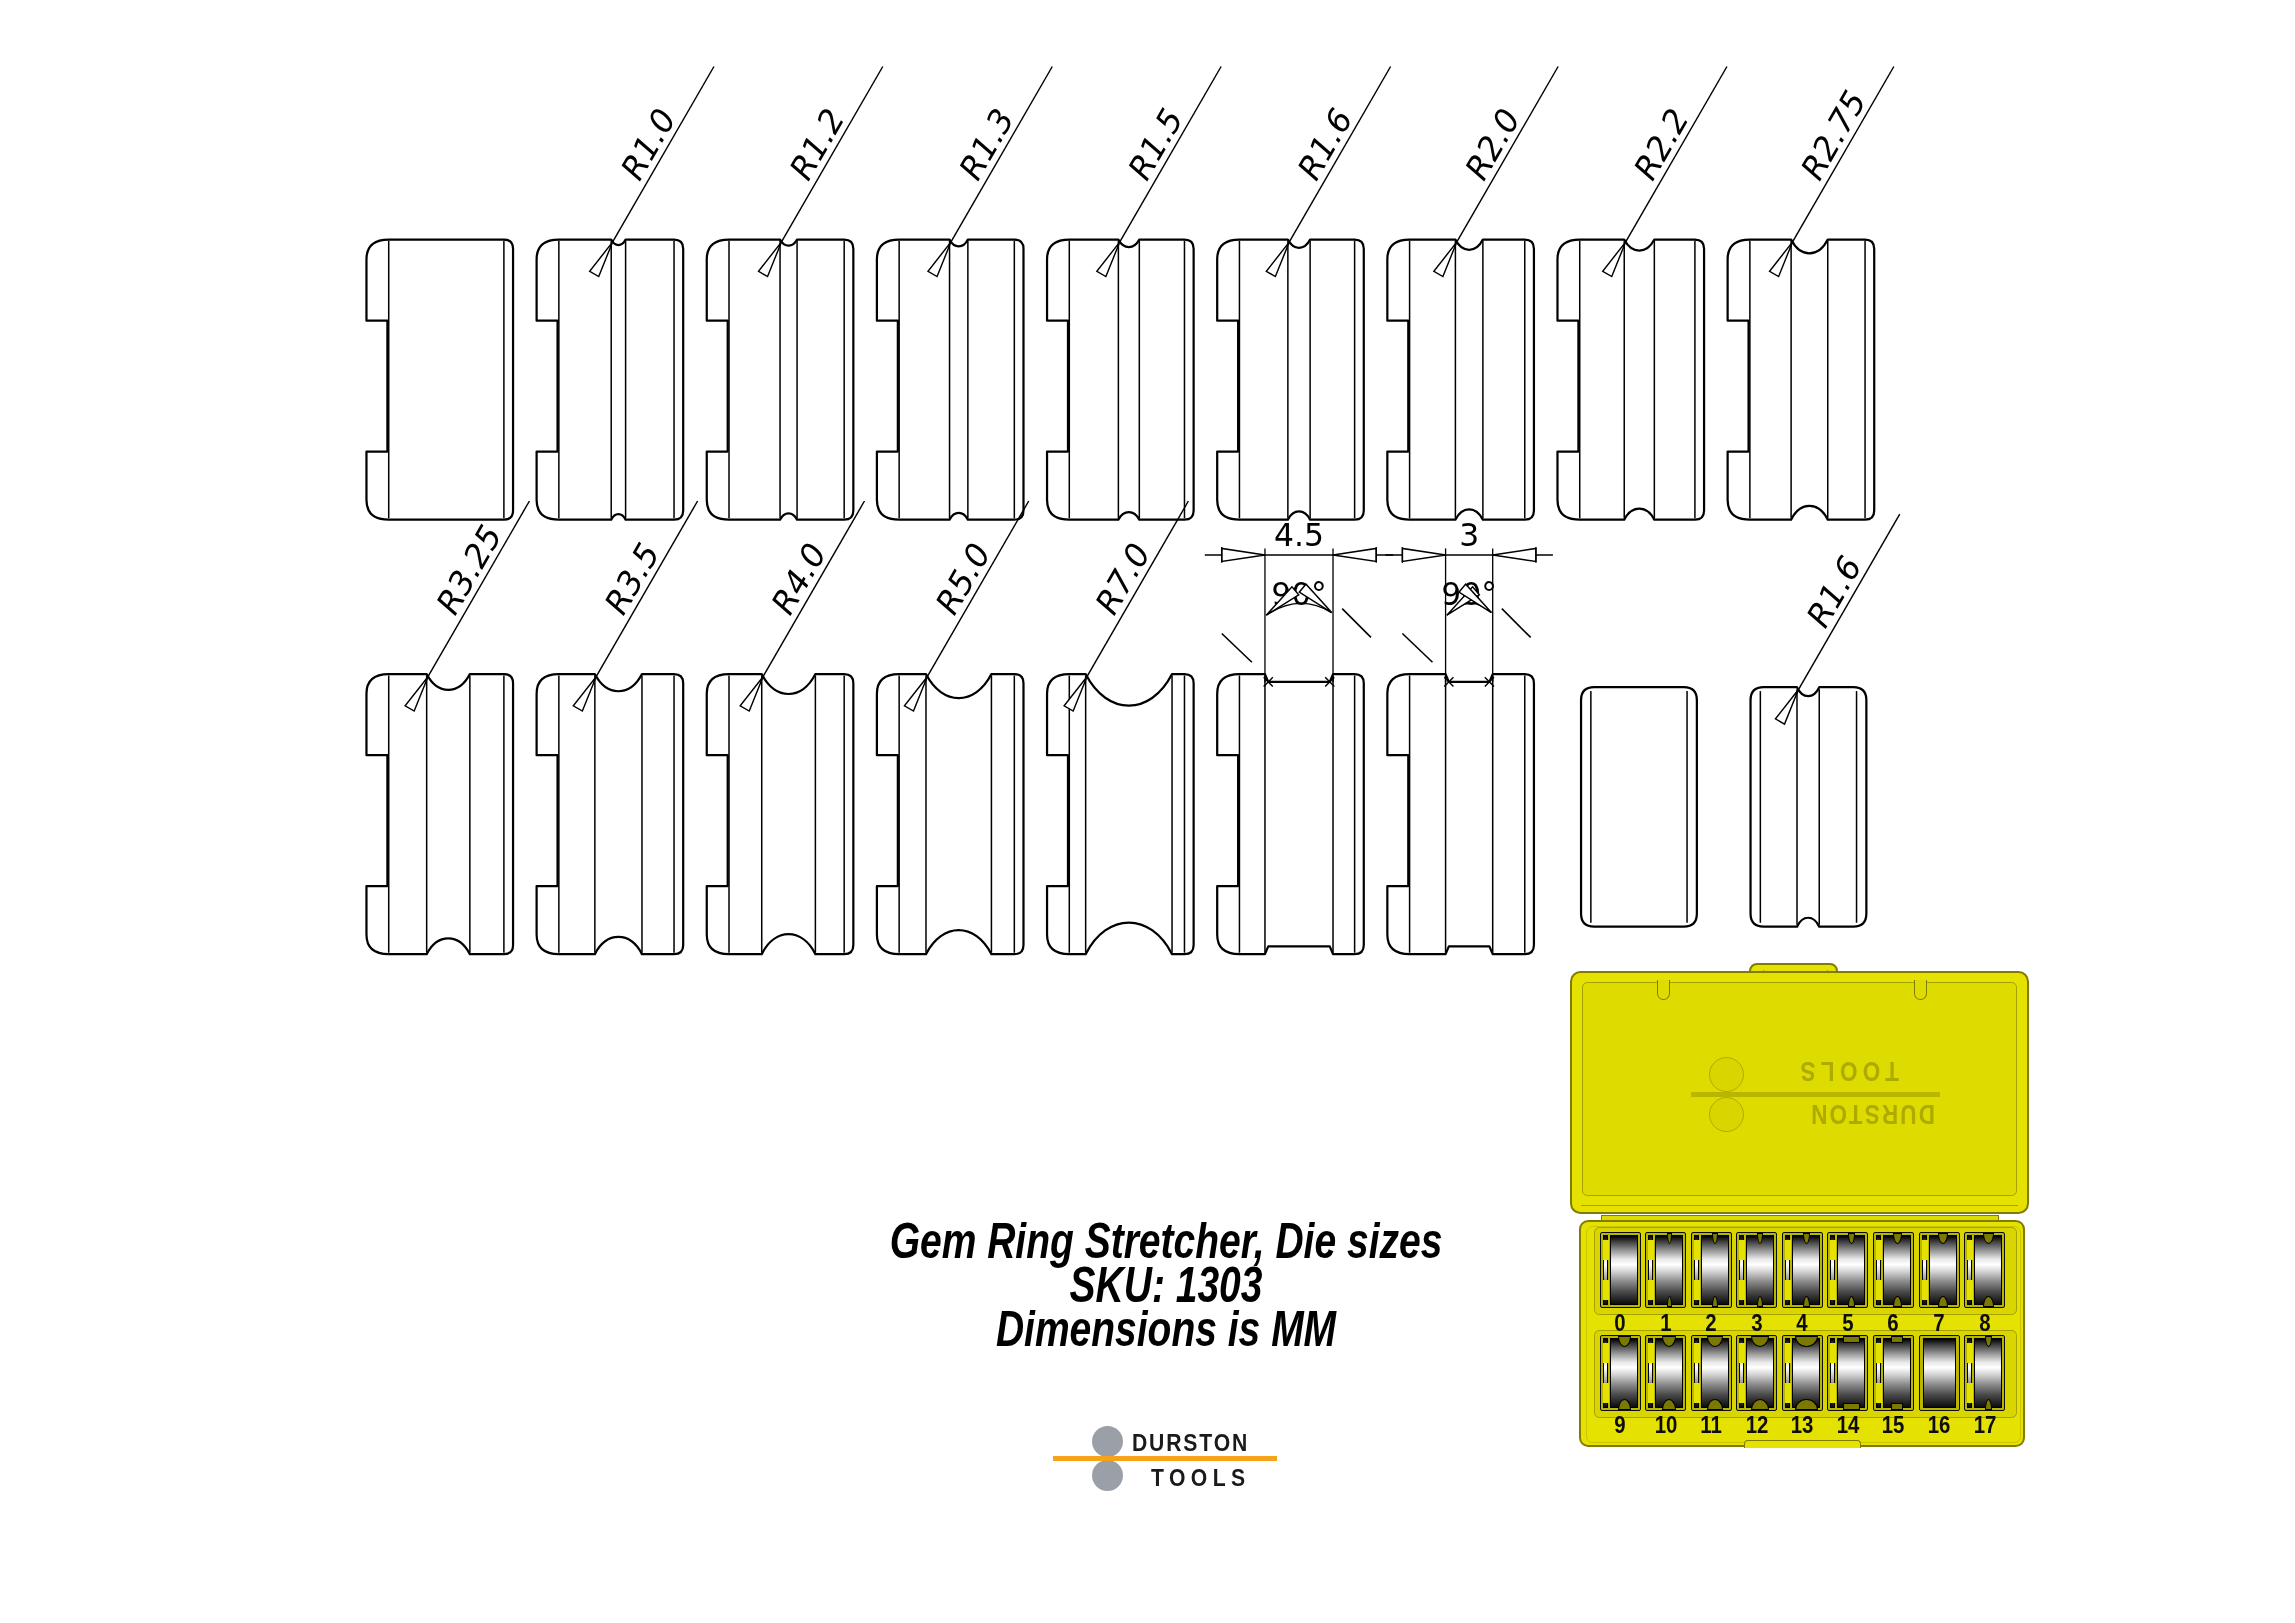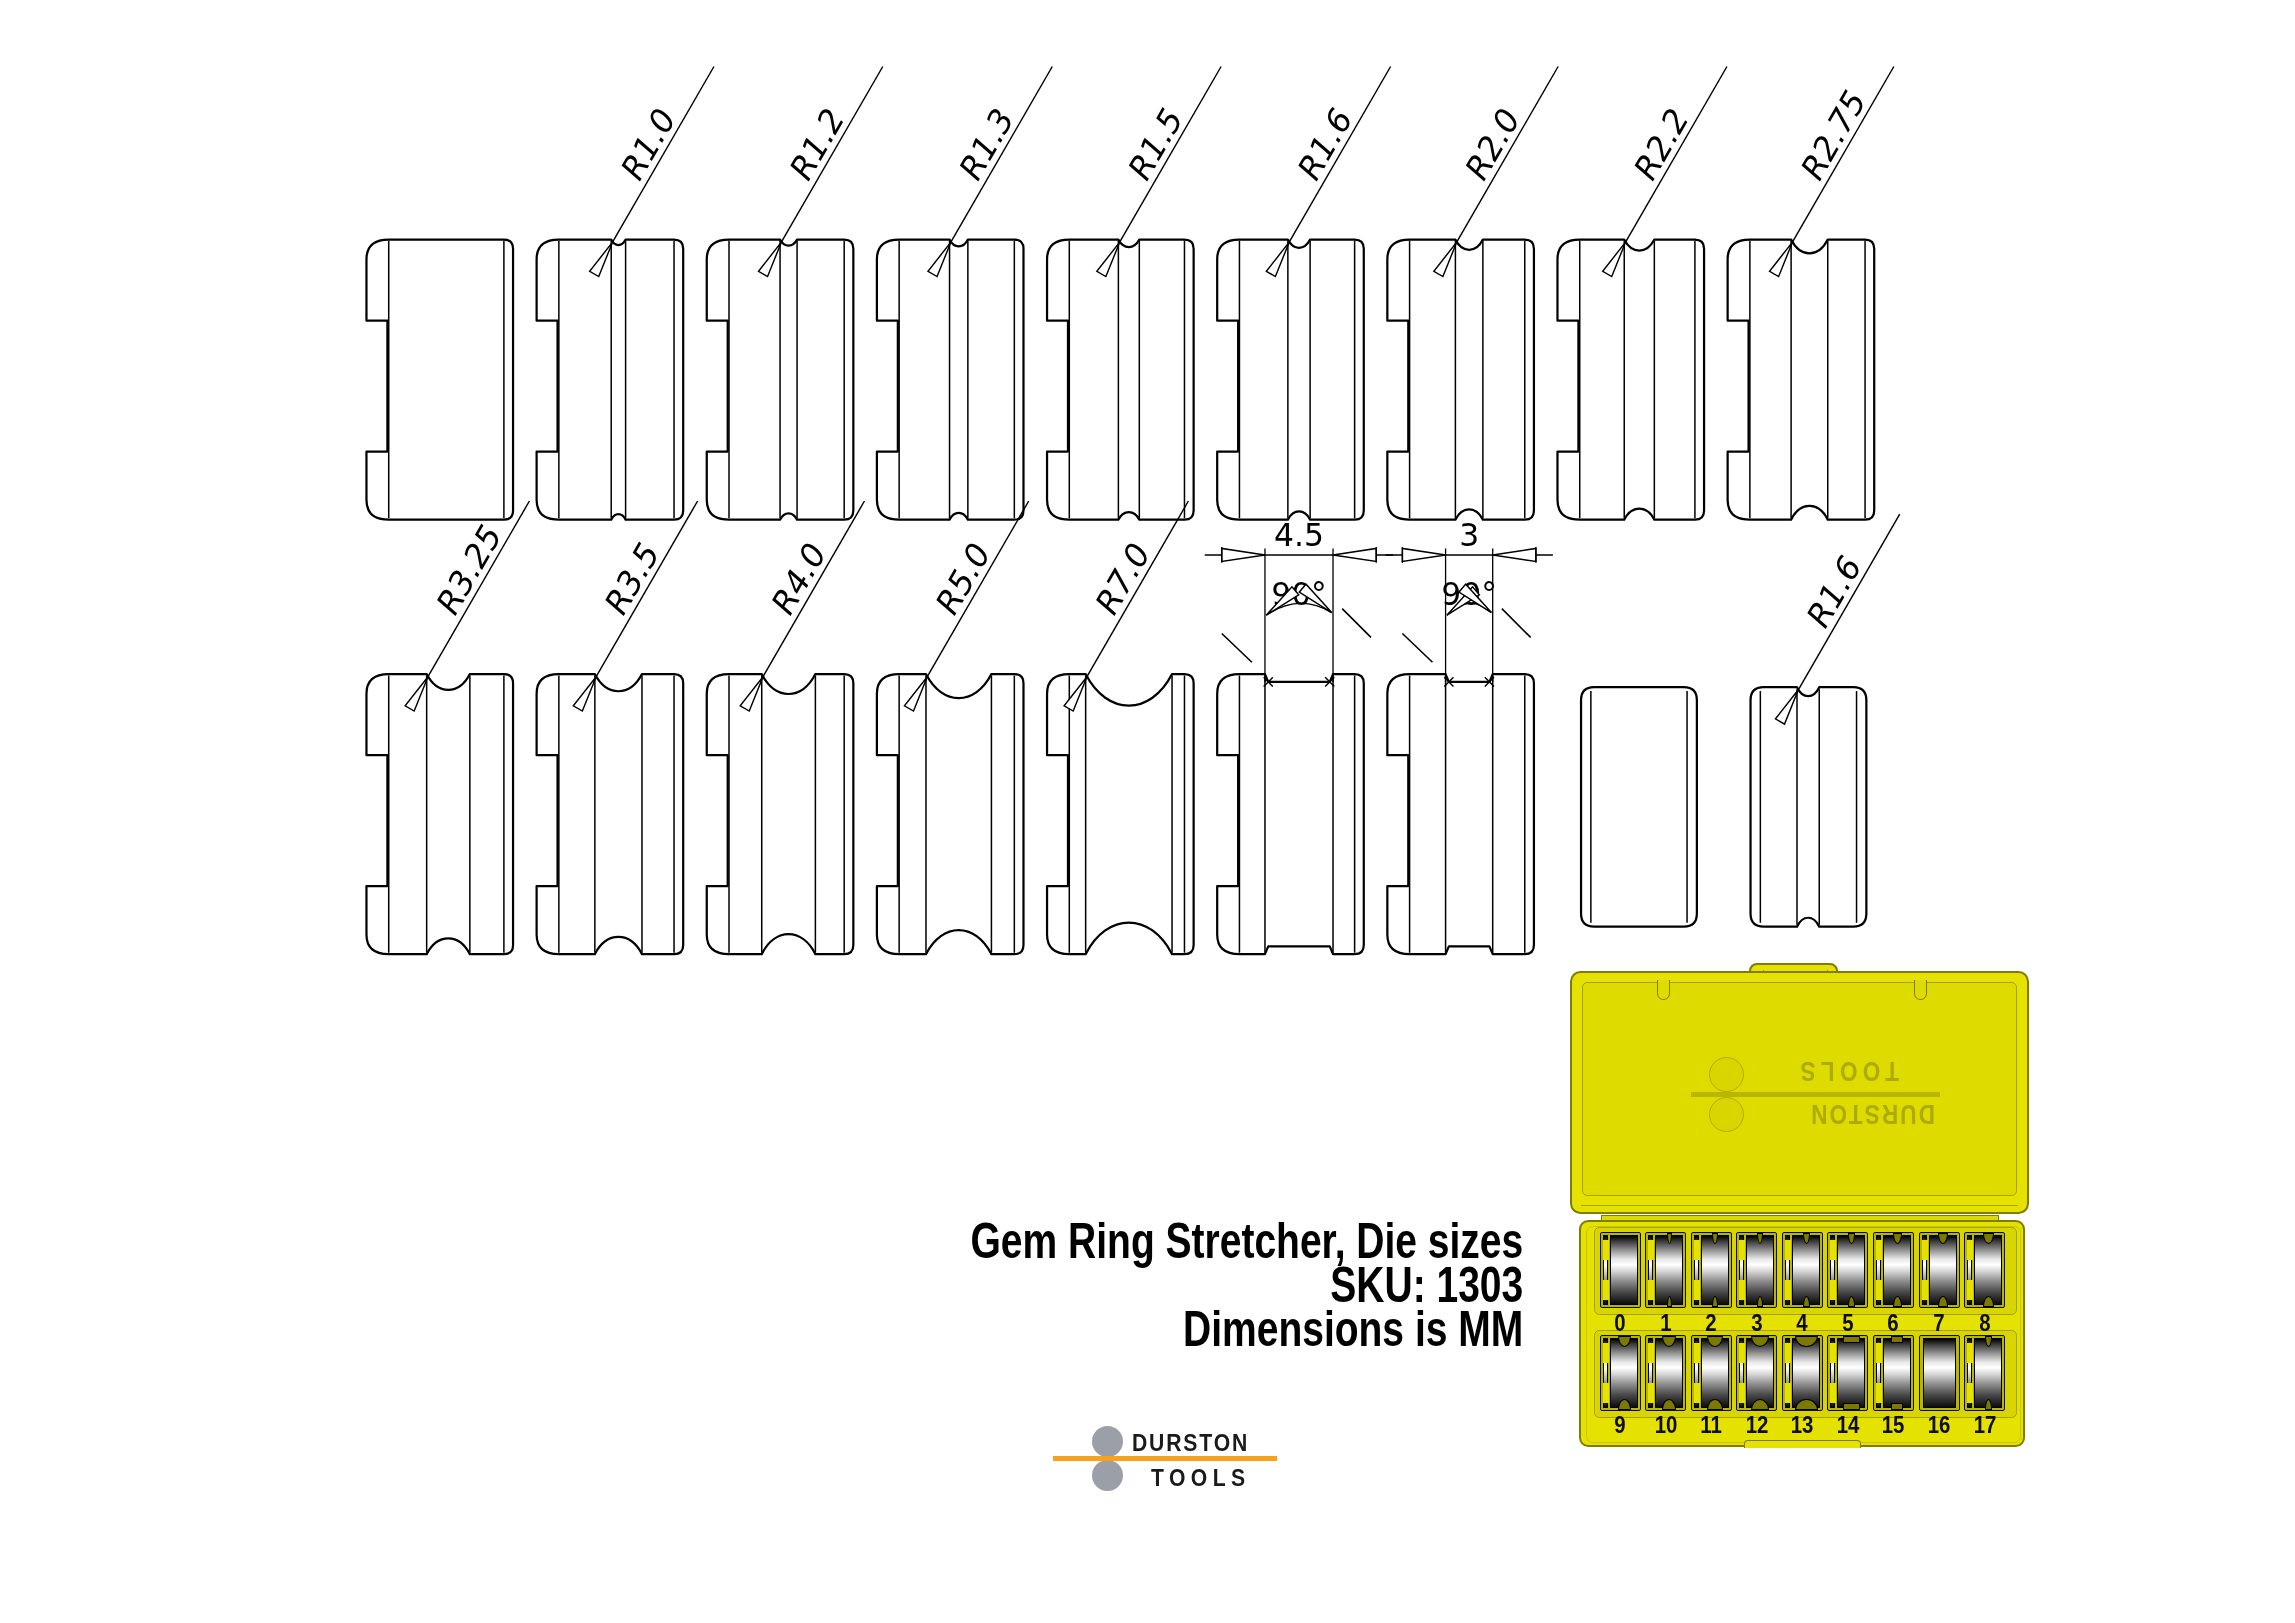--- a/index.html
+++ b/index.html
@@ -1,21 +1,21 @@
 <!DOCTYPE html>
 <html style="font-size:10.5px"><head>
 <meta charset="utf-8">
 <style>
   html,body{margin:0;padding:0;background:#ffffff;}
   #canvas{position:relative;width:2295px;height:1623px;background:#fff;overflow:hidden;
           font-family:"Liberation Sans",sans-serif;}
   #diagram{position:absolute;left:0;top:0;}
 
   
-  .title{position:absolute;left:708px;top:1219px;width:916px;text-align:right;color:#000;}
+  .title{position:absolute;left:708px;top:1219px;width:916px;text-align:center;color:#000;font-style:italic;}
   .title .tline{font-weight:bold;font-size:50px;line-height:44px;white-space:nowrap;
                 transform:scaleX(.78);transform-origin:50% 50%;letter-spacing:0px;}
 
   
   .logo{position:absolute;left:1046px;top:1419px;width:262px;height:79px;}
   .lc{position:absolute;width:31px;height:31px;border-radius:50%;background:#9BA0A8;}
   .c1{left:46px;top:7.2px;}
   .c2{left:46px;top:41px;}
   .lline{position:absolute;left:6.5px;top:37px;width:224px;height:5.2px;background:#F6A21B;}
   .ltext{position:absolute;font-weight:bold;color:#1a1a1a;font-size:23px;white-space:nowrap;

